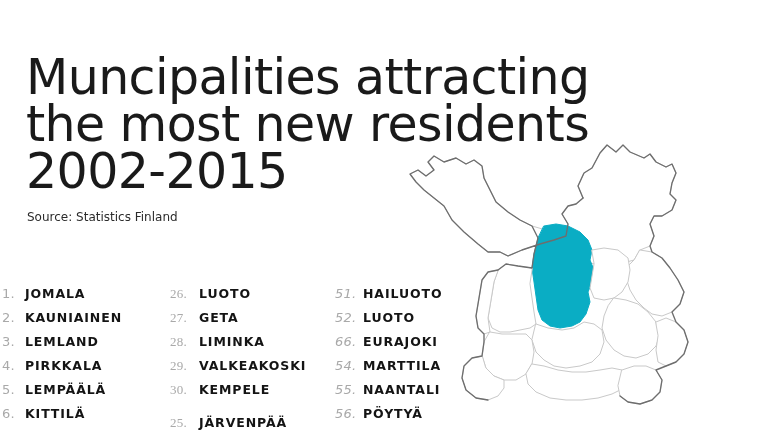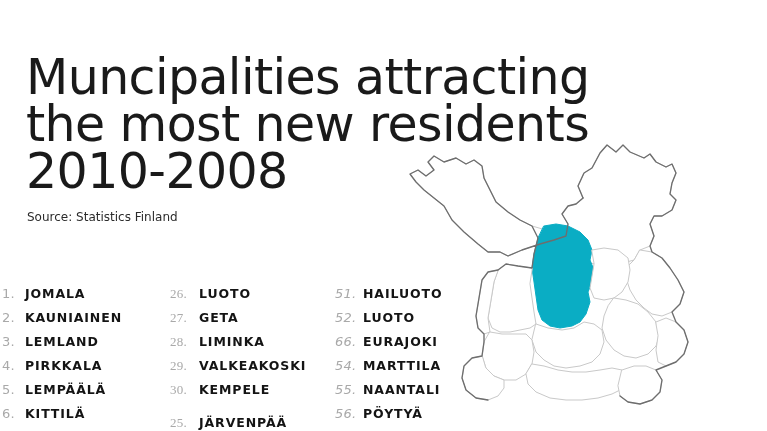--- a/index.html
+++ b/index.html
@@ -149,21 +149,21 @@
       <g fill="none" stroke="#6e6e6e" stroke-width="1.35" stroke-linejoin="round" stroke-linecap="round">
         <path d="M179,58 L174,46 L180,33 L188,28 L196,13 L203,5 L212,12 L219,5 L226,12 L240,18 L246,14 L252,22 L262,27 L268,24 L272,33 L268,43 L266,54 L272,60 L268,70 L258,76 L250,76 L246,84 L250,96 L246,106 L248,112 L258,118 L266,128 L274,140 L280,152 L276,164 L268,172 L272,182 L280,190 L284,202 L280,214 L272,222 L262,226 L252,230 L258,240 L256,252 L248,260 L236,264 L224,262 L216,256"></path>
         <path d="M179,58 L172,64 L164,66 L158,74 L164,84 L162,96 L150,100 L136,104 L118,110 L104,116 L96,112 L84,112 L74,104 L60,92 L48,80 L40,66 L30,58 L20,50 L12,42 L6,34 L14,30 L22,36 L30,30 L24,22 L30,16 L40,22 L52,18 L62,24 L70,20 L78,26 L80,38 L86,50 L92,62 L104,72 L116,80 L128,86 L134,98 L130,114 L128,128 L114,126 L102,124 L94,130 L84,132 L78,140 L76,152 L74,164 L72,176 L74,188 L80,194 L80,202 L78,216 L68,218 L60,226 L58,238 L62,250 L72,258 L84,260"></path>
       </g>
     </svg>
   </div>
 
   <div class="title-block">
     <div class="title-line">Muncipalities attracting</div>
     <div class="title-line">the most new residents</div>
-    <div class="title-line">2010-2008</div>
+    <div class="title-line">2002-2015</div>
   </div>
 
   <div class="subtitle">Source: Statistics Finland</div>
 
   <div class="lists">
 
     <div class="list-col col-1">
       <div class="list-row" style="top:0px"><span class="rank">1.</span><span class="mname">JOMALA</span></div>
       <div class="list-row" style="top:24px"><span class="rank">2.</span><span class="mname">KAUNIAINEN</span></div>
       <div class="list-row" style="top:48px"><span class="rank">3.</span><span class="mname">LEMLAND</span></div>

